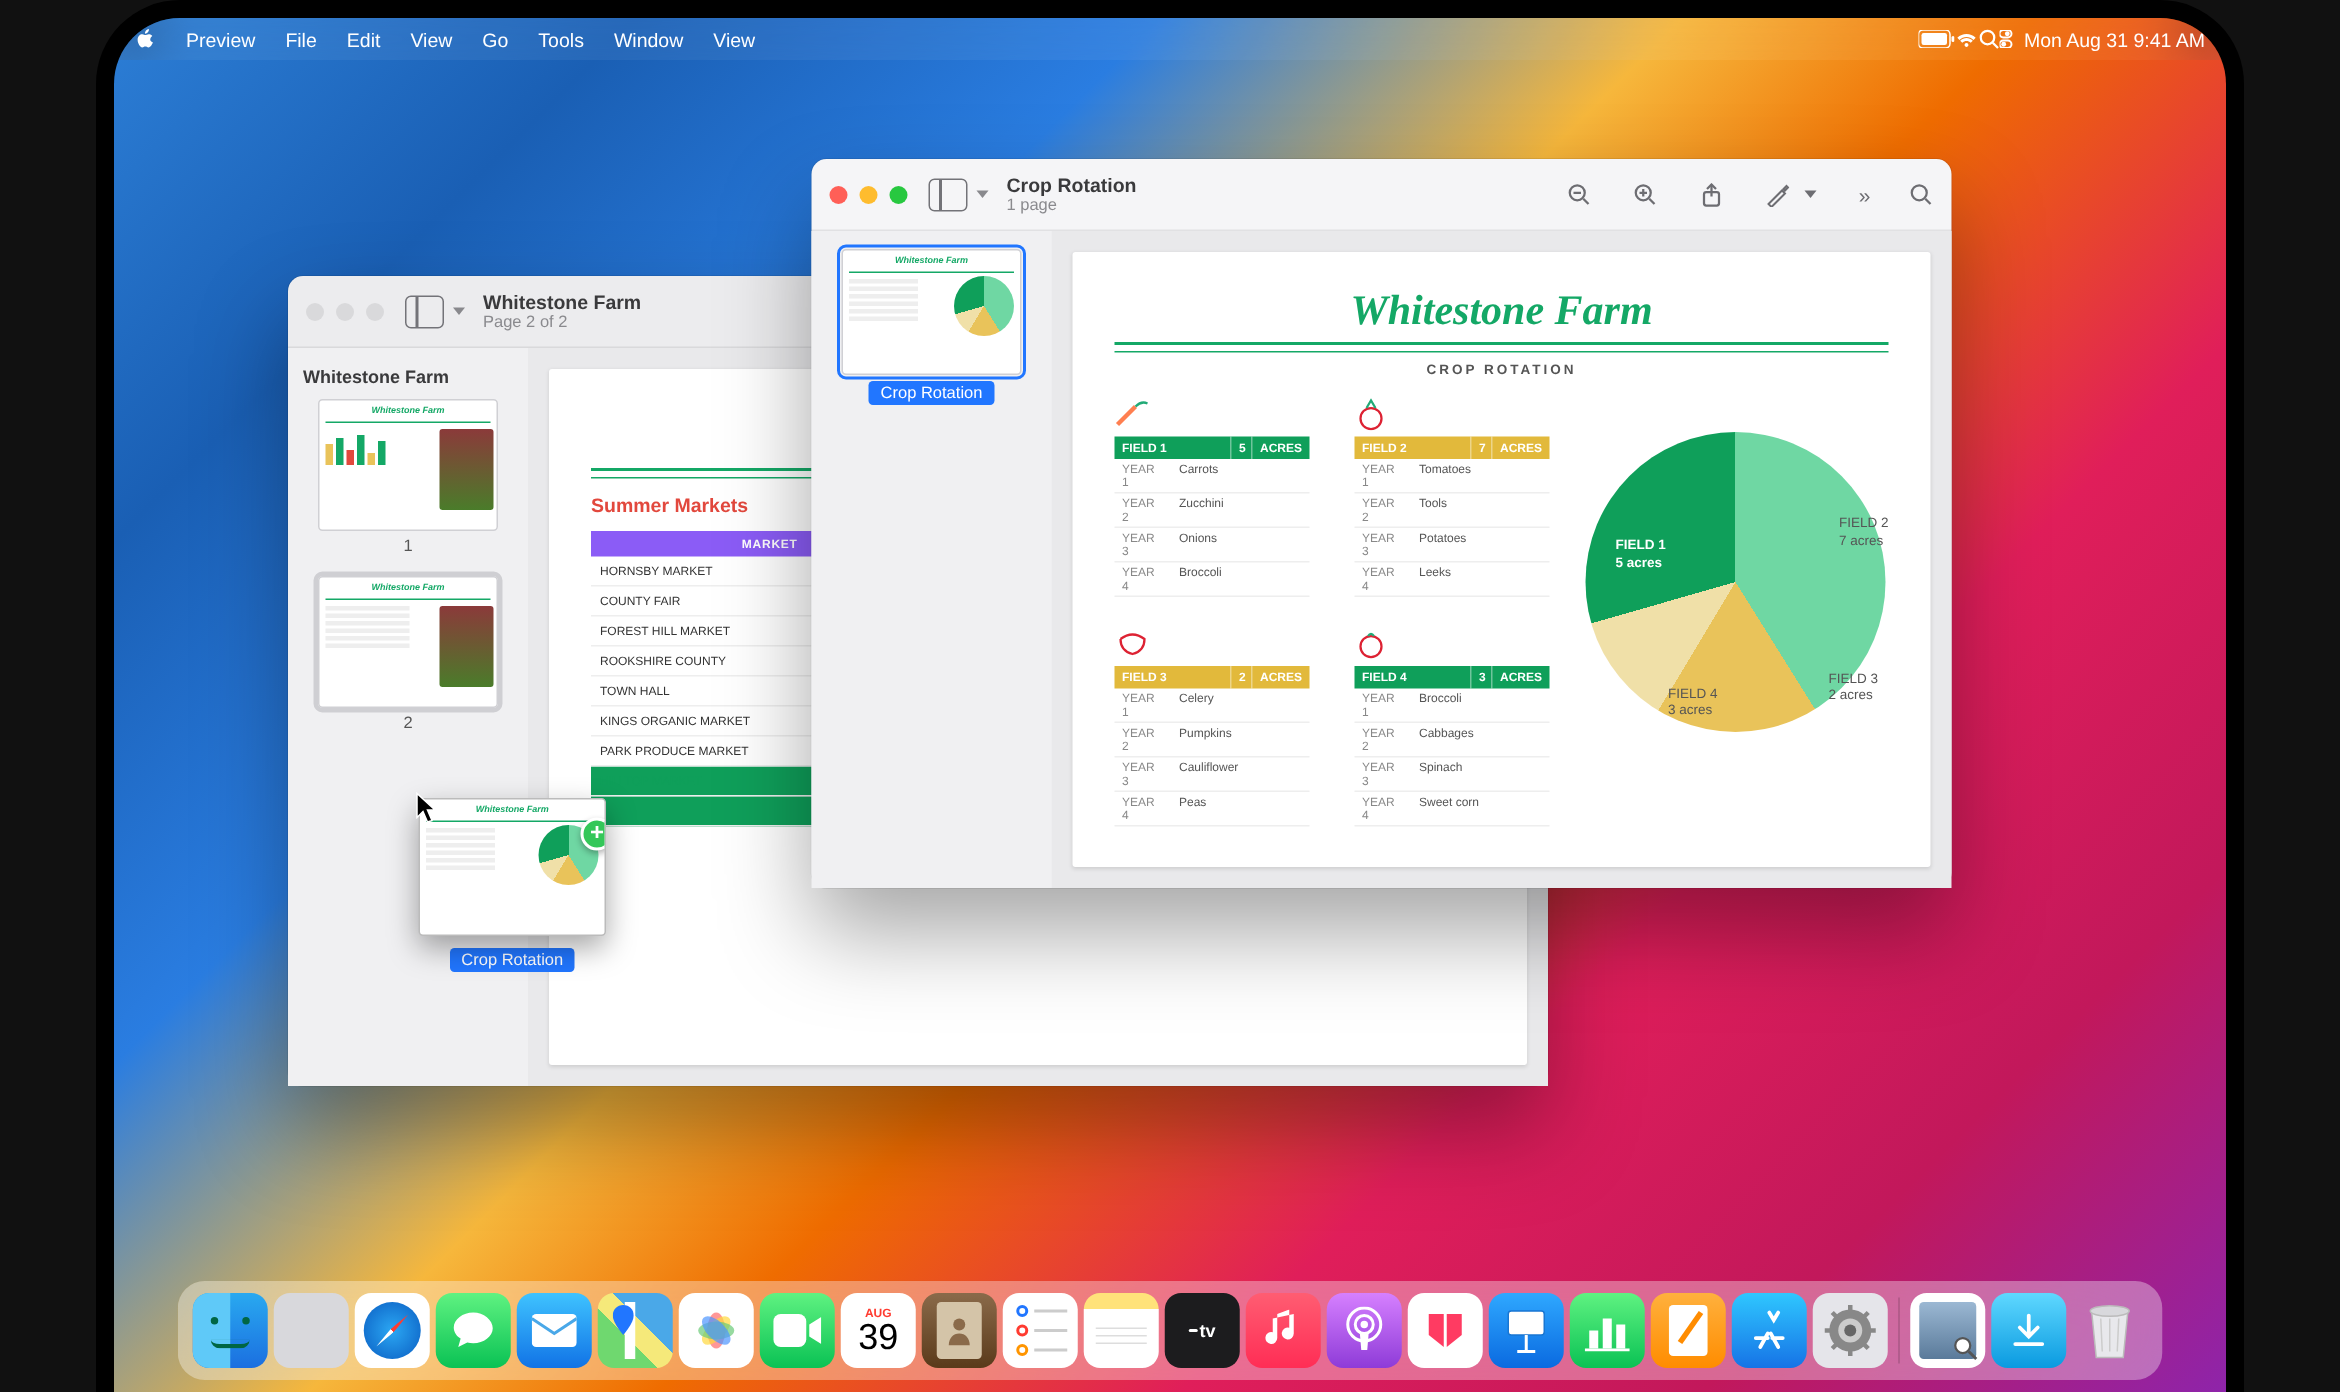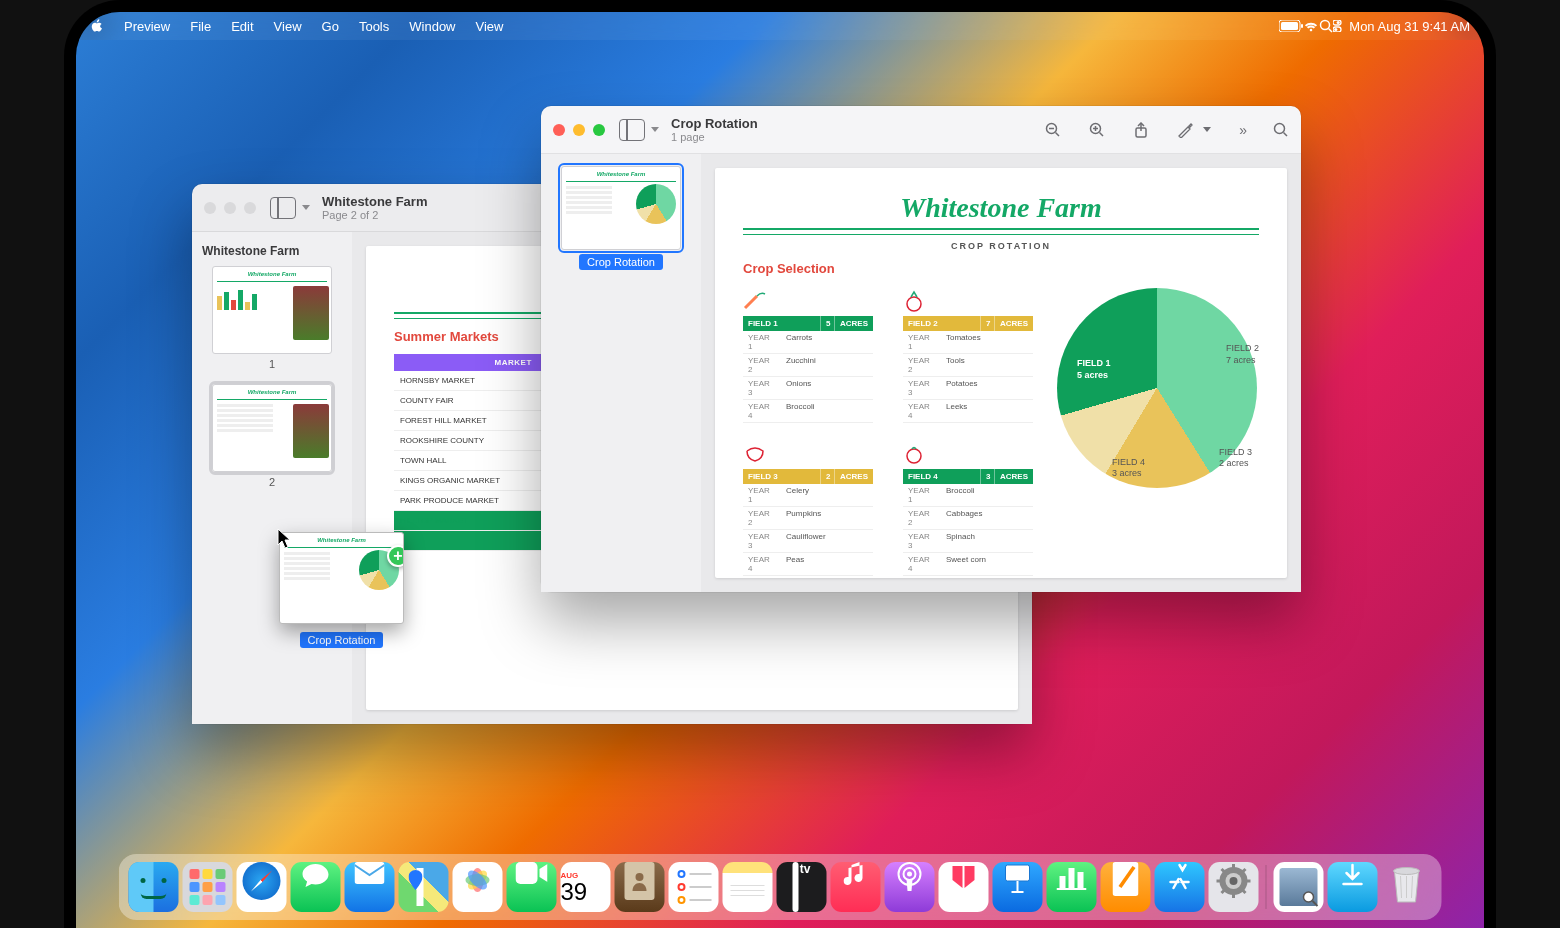--- a/index.html
+++ b/index.html
@@ -78,21 +78,21 @@
 .pie-label.l4{left:55px;bottom:8px}
 
 
 .drag-ghost{position:absolute;left:203px;top:520px;width:125px;}
 .drag-ghost .thumb{width:125px;height:92px;box-shadow:0 8px 20px rgba(0,0,0,.35);border:1px solid #bbb}
 .plus-badge{position:absolute;right:-6px;top:12px;width:22px;height:22px;background:#34c759;border:2px solid #fff;border-radius:50%;display:flex;align-items:center;justify-content:center;color:#fff;font-weight:700;font-size:16px;box-shadow:0 2px 4px rgba(0,0,0,.3)}
 .cursor{position:absolute;left:0;top:0;}
 
 
 .dock{position:absolute;bottom:8px;left:50%;transform:translateX(-50%);height:66px;background:rgba(255,255,255,.35);backdrop-filter:blur(30px);border-radius:18px;display:flex;align-items:center;padding:0 10px;gap:4px}
-.dock .di{width:50px;height:50px;border-radius:11px;display:flex;justify-content:center;font-size:24px}
+.dock .di{width:50px;height:50px;border-radius:11px;display:flex;align-items:center;justify-content:center;font-size:24px}
 .sep{width:1px;height:44px;background:rgba(0,0,0,.18);margin:0 3px}
 
 
 .mini-title{font-size:6px;color:#14a866;font-style:italic;text-align:center;font-weight:700;margin:4px 0}
 .mini-hr{height:1px;background:#14a866;margin:0 4px}
 .mini-bars{display:flex;gap:2px;align-items:flex-end;height:22px;margin:6px 4px}
 .mini-bars div{width:5px;background:#14a866}
 .mini-pie{width:40px;height:40px;border-radius:50%;margin:2px 4px 0 auto;background:conic-gradient(#6fd7a3 0deg 148deg,#e9c35a 148deg 211deg,#f0e0a8 211deg 254deg,#0f9f5a 254deg 360deg);float:right}
 .mini-tbl{margin:4px;font-size:4px;color:#aaa}
 .mini-tbl div{height:3px;background:#eee;margin-bottom:2px}
@@ -316,21 +316,20 @@
         </div>
       </div>
       <div style="text-align:center"><span class="thumb-tag">Crop Rotation</span></div>
     </div>
     <div class="doc-area">
       <div class="page" style="position:relative">
         <div class="doc-title">Whitestone Farm</div>
         <div class="hr"></div>
               <div class="hr thin"></div>
         <div class="cr-sub">CROP ROTATION</div>
-        <div class="section-red">Crop Selection</div>
         <div style="width:290px">
           <div class="field-grid" id="field-grid">
                   <div class="field-block">
                     <div class="field-icon"><svg width="26" height="20" viewBox="0 0 26 20">
                         <path d="M2 18 L14 6" stroke="#ff7f50" stroke-width="3"></path>
                         <path d="M14 6 Q18 2 22 4" stroke="#2a7" stroke-width="1.5" fill="none"></path>
                       </svg></div>
                     <div class="field-head">
                       <span class="fn">FIELD 1</span>
                       <span class="an">5</span>

